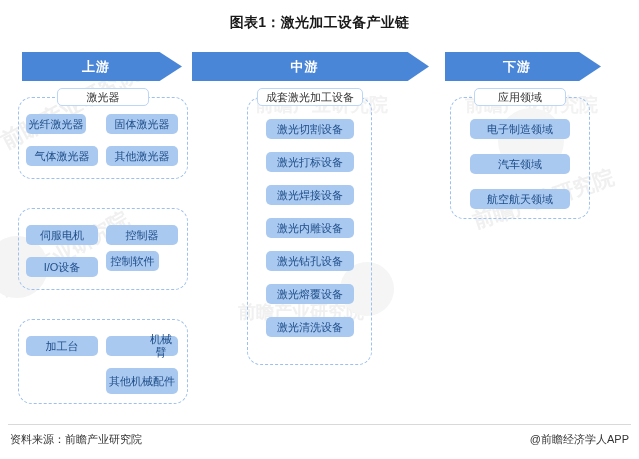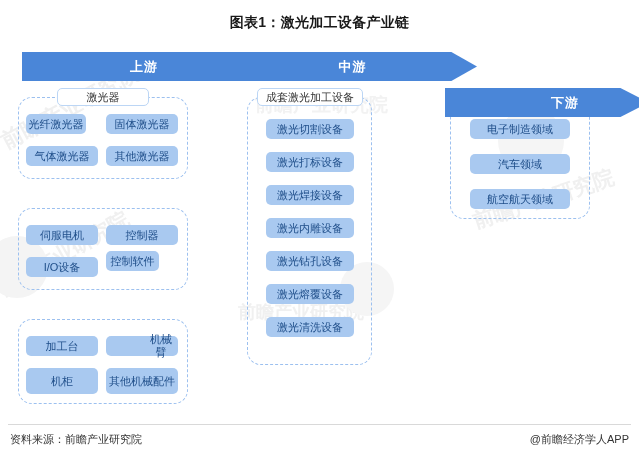--- a/index.html
+++ b/index.html
@@ -49,28 +49,27 @@
 
   
   .arrow{
     position:absolute;
     background:#4a86d8;
     color:#ffffff;
     font-size:13px;font-weight:bold;
     display:flex;align-items:center;justify-content:center;
     z-index:4;
     letter-spacing:1px;
-    padding-left:48px;
   }
   .arrow.a1{left:22px;top:52px;width:160px;height:29px;
     clip-path:polygon(0 0,86% 0,100% 50%,86% 100%,0 100%);}
   .arrow.a2{left:192px;top:52px;width:237px;height:29px;
     clip-path:polygon(0 0,91% 0,100% 50%,91% 100%,0 100%);}
   .arrow.a3{left:445px;top:52px;width:156px;height:29px;
-    clip-path:polygon(0 0,86% 0,100% 50%,86% 100%,0 100%);margin-top:36px;}
+    clip-path:polygon(0 0,86% 0,100% 50%,86% 100%,0 100%);}
   .arrow span{position:relative;left:-6px;}
 
   
   .group{
     position:absolute;
     border:1.3px dashed #9cc0ef;
     border-radius:14px;
     box-sizing:border-box;
     z-index:2;
     background:transparent;
@@ -153,21 +152,20 @@
 
   <div class="group" style="left:18px;top:208px;width:170px;height:82px;"></div>
   <div class="item" style="left:26px;top:225px;width:72px;height:20px;">伺服电机</div>
   <div class="item" style="left:106px;top:225px;width:72px;height:20px;">控制器</div>
   <div class="item" style="left:26px;top:257px;width:72px;height:20px;">I/O设备</div>
   <div class="item" style="left:106px;top:251px;width:53px;height:20px;">控制软件</div>
 
   <div class="group" style="left:18px;top:319px;width:170px;height:85px;"></div>
   <div class="item" style="left:26px;top:336px;width:72px;height:20px;">加工台</div>
   <div class="item" style="left:106px;top:336px;width:72px;height:20px;padding-left:40px;">机械臂</div>
-  <div class="item" style="left:26px;top:368px;width:72px;height:26px;">机柜</div>
   <div class="item" style="left:106px;top:368px;width:72px;height:26px;">其他机械配件</div>
 
   <div class="group" style="left:247px;top:97px;width:125px;height:268px;"></div>
   <div class="group-title" style="left:257px;top:88px;width:106px;height:18px;">成套激光加工设备</div>
   <div class="item" style="left:266px;top:119px;width:88px;height:20px;">激光切割设备</div>
   <div class="item" style="left:266px;top:152px;width:88px;height:20px;">激光打标设备</div>
   <div class="item" style="left:266px;top:185px;width:88px;height:20px;">激光焊接设备</div>
   <div class="item" style="left:266px;top:218px;width:88px;height:20px;">激光内雕设备</div>
   <div class="item" style="left:266px;top:251px;width:88px;height:20px;">激光钻孔设备</div>
   <div class="item" style="left:266px;top:284px;width:88px;height:20px;">激光熔覆设备</div>

